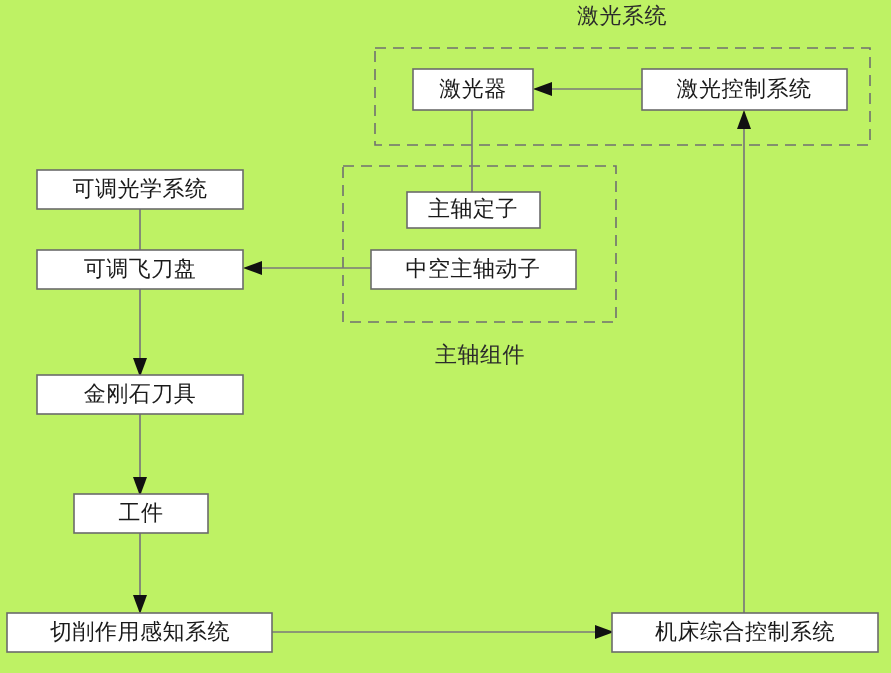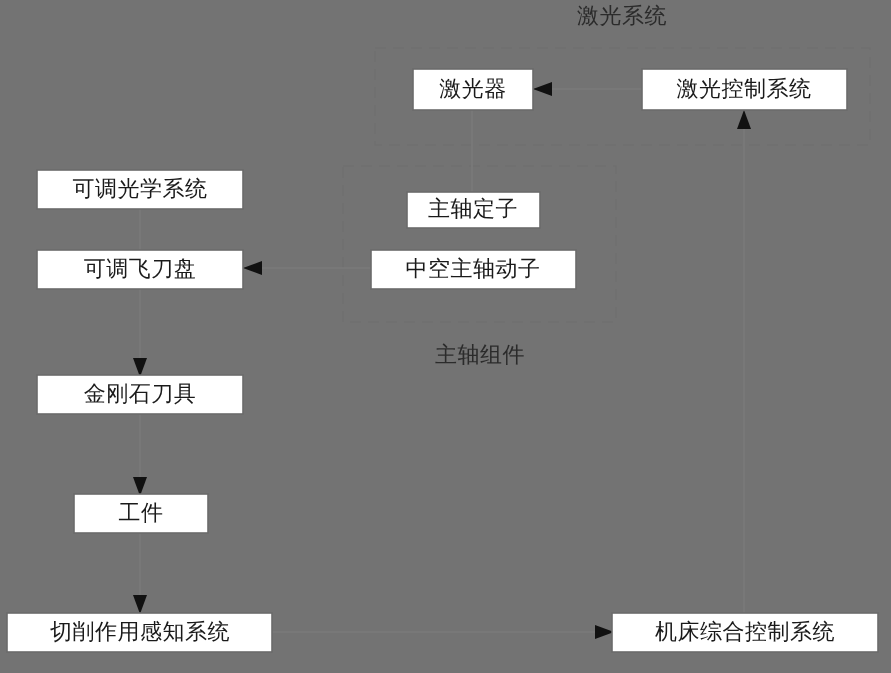--- a/index.html
+++ b/index.html
@@ -10,21 +10,21 @@
   body {
     width: 891px;
     height: 673px;
     font-family: "Liberation Serif", "DejaVu Serif", serif;
     overflow: hidden;
   }
   #diagram-root {
     position: relative;
     width: 891px;
     height: 673px;
-    background: #737373;
+    background: #bef264;
   }
   svg.diagram {
     display: block;
     width: 891px;
     height: 673px;
   }
   .node-rect {
     fill: #ffffff;
     stroke: #6b6b6b;
     stroke-width: 1.6;

